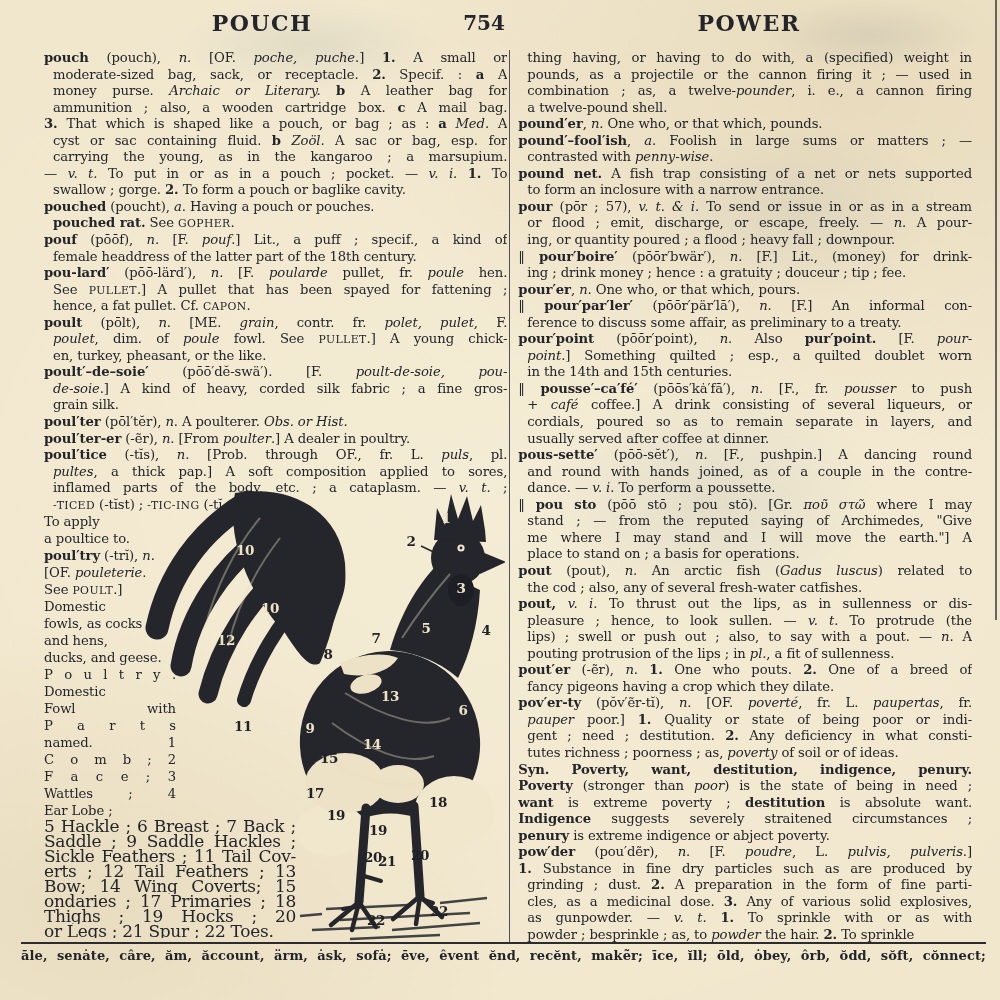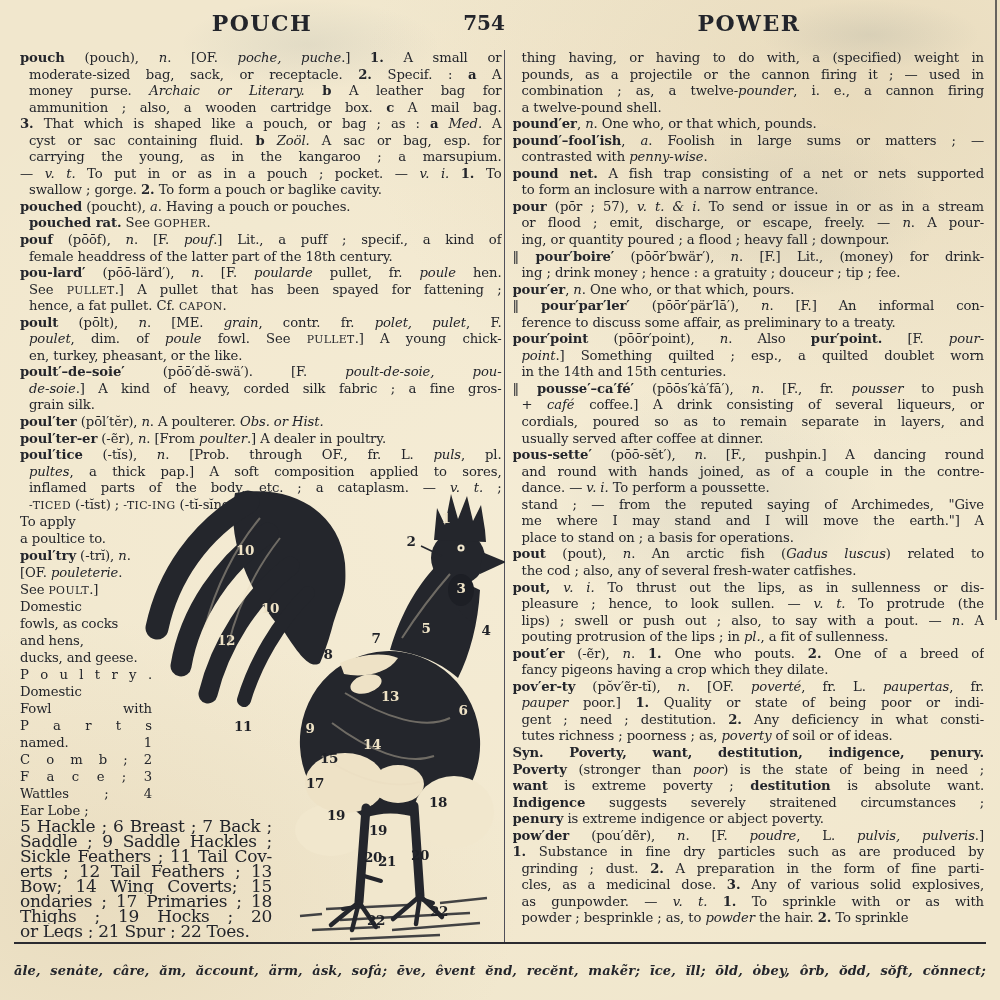--- a/index.html
+++ b/index.html
@@ -13,21 +13,21 @@
     font-family:"DejaVu Serif","Liberation Serif",serif;
     color:#23252b;
   }
   .smudge{position:absolute; pointer-events:none;}
   .edge-line{position:absolute; right:3px; top:0; width:2px; height:620px; background:#2d2d33; opacity:.7;}
 
   .header{position:relative; height:46px;}
   .gw{position:absolute; top:10px; transform:translateX(-50%); font-weight:bold; font-size:22px; letter-spacing:1.5px;}
   .pn{position:absolute; top:11px; transform:translateX(-50%); font-weight:bold; font-size:20px;}
 
-  .columns{position:relative; display:flex; padding:4px 16px 0 20px;}
+  .columns{position:relative; display:flex; padding:4px 28px 0 20px;margin-left:24px;}
   .colL{width:482px;}
   .colR{width:472px; padding-left:8px;}
   .divider{width:1px; background:#50505a; height:893px; margin:0 0 0 2px;}
 
   .tl{
     height:16.55px; line-height:16.55px; overflow:hidden;
     font-size:13.2px; letter-spacing:-0.1px;
     text-align:justify; text-align-last:justify;
     white-space:normal;
   }
@@ -42,22 +42,22 @@
   .rooster-wrap svg{position:absolute; left:0; top:0;}
   .plabel{
     position:absolute; transform:translate(-50%,-50%);
     font-weight:bold; font-size:13.5px; font-family:"DejaVu Serif",serif;
     letter-spacing:-0.5px;
   }
   .plabel.light{color:#efe3c6;}
   .plabel.dark{color:#1f2127;}
 
   .footer{
-    position:absolute; left:14px; right:14px; top:942px;
-    border-top:2px solid #2b2b30; padding-top:18px;font-style:italic;
+    position:absolute; left:21px; right:14px; top:942px;
+    border-top:2px solid #2b2b30; padding-top:3px;
   }
   .keyline{
     font-size:13px; font-weight:bold; line-height:17.5px; height:17.5px; overflow:hidden;
     text-align:justify; text-align-last:justify; letter-spacing:.1px;
   }
 </style>
 </head>
 <body>
 
 <div class="page">
@@ -160,20 +160,21 @@
           <div class="tl"><b>pour′point</b> (pōōr′point), <i>n</i>. Also <b>pur′point.</b> [F. <i>pour-</i></div>
           <div class="tl ind"><i>point</i>.] Something quilted ; esp., a quilted doublet worn</div>
           <div class="tl end ind">in the 14th and 15th centuries.</div>
           <div class="tl">‖ <b>pousse′–ca′fé′</b> (pōōs′kȧ′fā′), <i>n</i>. [F., fr. <i>pousser</i> to push</div>
           <div class="tl ind">+ <i>café</i> coffee.] A drink consisting of several liqueurs, or</div>
           <div class="tl ind">cordials, poured so as to remain separate in layers, and</div>
           <div class="tl end ind">usually served after coffee at dinner.</div>
           <div class="tl"><b>pous-sette′</b> (pōō-sĕt′), <i>n</i>. [F., pushpin.] A dancing round</div>
           <div class="tl ind">and round with hands joined, as of a couple in the contre-</div>
           <div class="tl end ind">dance. — <i>v. i.</i> To perform a poussette.</div>
+          <div class="tl">‖ <b>pou sto</b> (pōō stō ; pou stō). [Gr. <i>ποῦ στῶ</i> where I may</div>
           <div class="tl ind">stand ; — from the reputed saying of Archimedes, "Give</div>
           <div class="tl ind">me where I may stand and I will move the earth."] A</div>
           <div class="tl end ind">place to stand on ; a basis for operations.</div>
           <div class="tl"><b>pout</b> (pout), <i>n</i>. An arctic fish (<i>Gadus luscus</i>) related to</div>
           <div class="tl end ind">the cod ; also, any of several fresh-water catfishes.</div>
           <div class="tl"><b>pout,</b> <i>v. i.</i> To thrust out the lips, as in sullenness or dis-</div>
           <div class="tl ind">pleasure ; hence, to look sullen. — <i>v. t.</i> To protrude (the</div>
           <div class="tl ind">lips) ; swell or push out ; also, to say with a pout. — <i>n</i>. A</div>
           <div class="tl end ind">pouting protrusion of the lips ; in <i>pl.</i>, a fit of sullenness.</div>
           <div class="tl"><b>pout′er</b> (-ẽr), <i>n</i>. <b>1.</b> One who pouts. <b>2.</b> One of a breed of</div>
@@ -277,21 +278,21 @@
         <span class="plabel dark" style="left: 236px; top: 160px;">7</span>
         <span class="plabel dark" style="left: 188px; top: 176px;">8</span>
         <span class="plabel light" style="left: 170px; top: 250px;">9</span>
         <span class="plabel light" style="left: 105px; top: 72px;">10</span>
         <span class="plabel light" style="left: 130px; top: 130px;">10</span>
         <span class="plabel dark" style="left: 103px; top: 248px;">11</span>
         <span class="plabel light" style="left: 86px; top: 162px;">12</span>
         <span class="plabel light" style="left: 250px; top: 218px;">13</span>
         <span class="plabel light" style="left: 232px; top: 266px;">14</span>
         <span class="plabel dark" style="left: 189px; top: 280px;">15</span>
-        <span class="plabel dark" style="left: 175px; top: 305px;">17</span>
+        <span class="plabel dark" style="left: 175px; top: 315px;">17</span>
         <span class="plabel dark" style="left: 298px; top: 324px;">18</span>
         <span class="plabel dark" style="left: 196px; top: 337px;">19</span>
         <span class="plabel dark" style="left: 238px; top: 352px;">19</span>
         <span class="plabel dark" style="left: 233px; top: 379px;">20</span>
         <span class="plabel dark" style="left: 280px; top: 377px;">20</span>
         <span class="plabel dark" style="left: 247px; top: 383px;">21</span>
         <span class="plabel dark" style="left: 236px; top: 442px;">22</span>
         <span class="plabel dark" style="left: 299px; top: 433px;">22</span>
       </div>
   </div>

